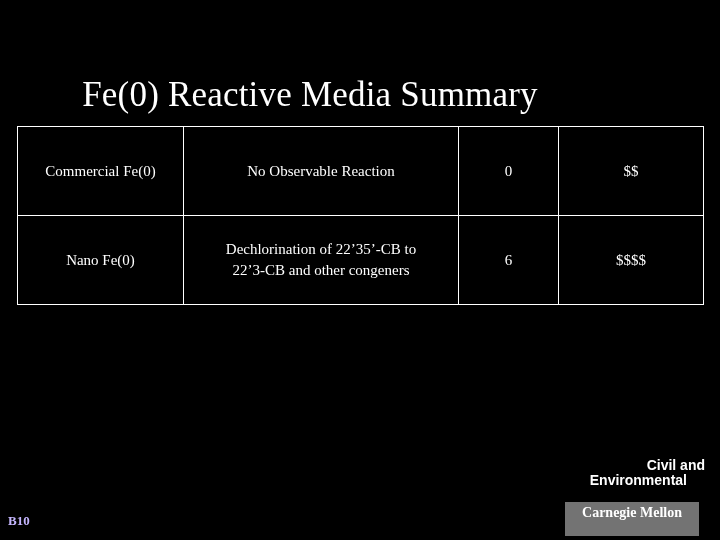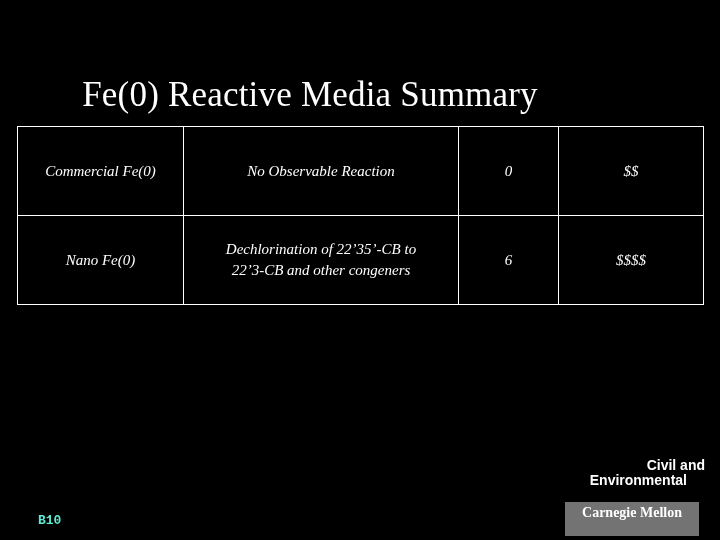--- a/index.html
+++ b/index.html
@@ -57,21 +57,20 @@
     height: 84px;
   }
   .header-k-line1 { display: block; }
   .header-k-line2 { display: block; }
   .header-cost-line1 { display: block; }
   .header-cost-line2 { display: block; }
 
   .body-row td {
     font-size: 15px;
     height: 80px;
-    font-style: italic;
   }
   .cell-line { display: block; line-height: 21px; }
 
   #logo-block {
     position: absolute;
     left: 557px;
     top: 458px;
     width: 148px;
     height: 68px;
   }
@@ -123,25 +122,24 @@
     font-weight: bold;
     font-size: 14px;
     line-height: 22px;
     text-align: center;
   }
 
   #slide-number {
     position: absolute;
     left: 8px;
     top: 513px;
-    font-family: Liberation Mono, monospace;
+    font-family: Liberation Serif, serif;
     font-size: 13px;
     font-weight: bold;
-    color: #5eead4;
-    margin-left: 30px;
+    color: #c4b5fd;
   }
 </style>
 </head>
 <body>
 
 <div id="slide-title">Fe(0) Reactive Media Summary</div>
 
 <table id="media-table">
   <colgroup>
     <col class="col-media">

